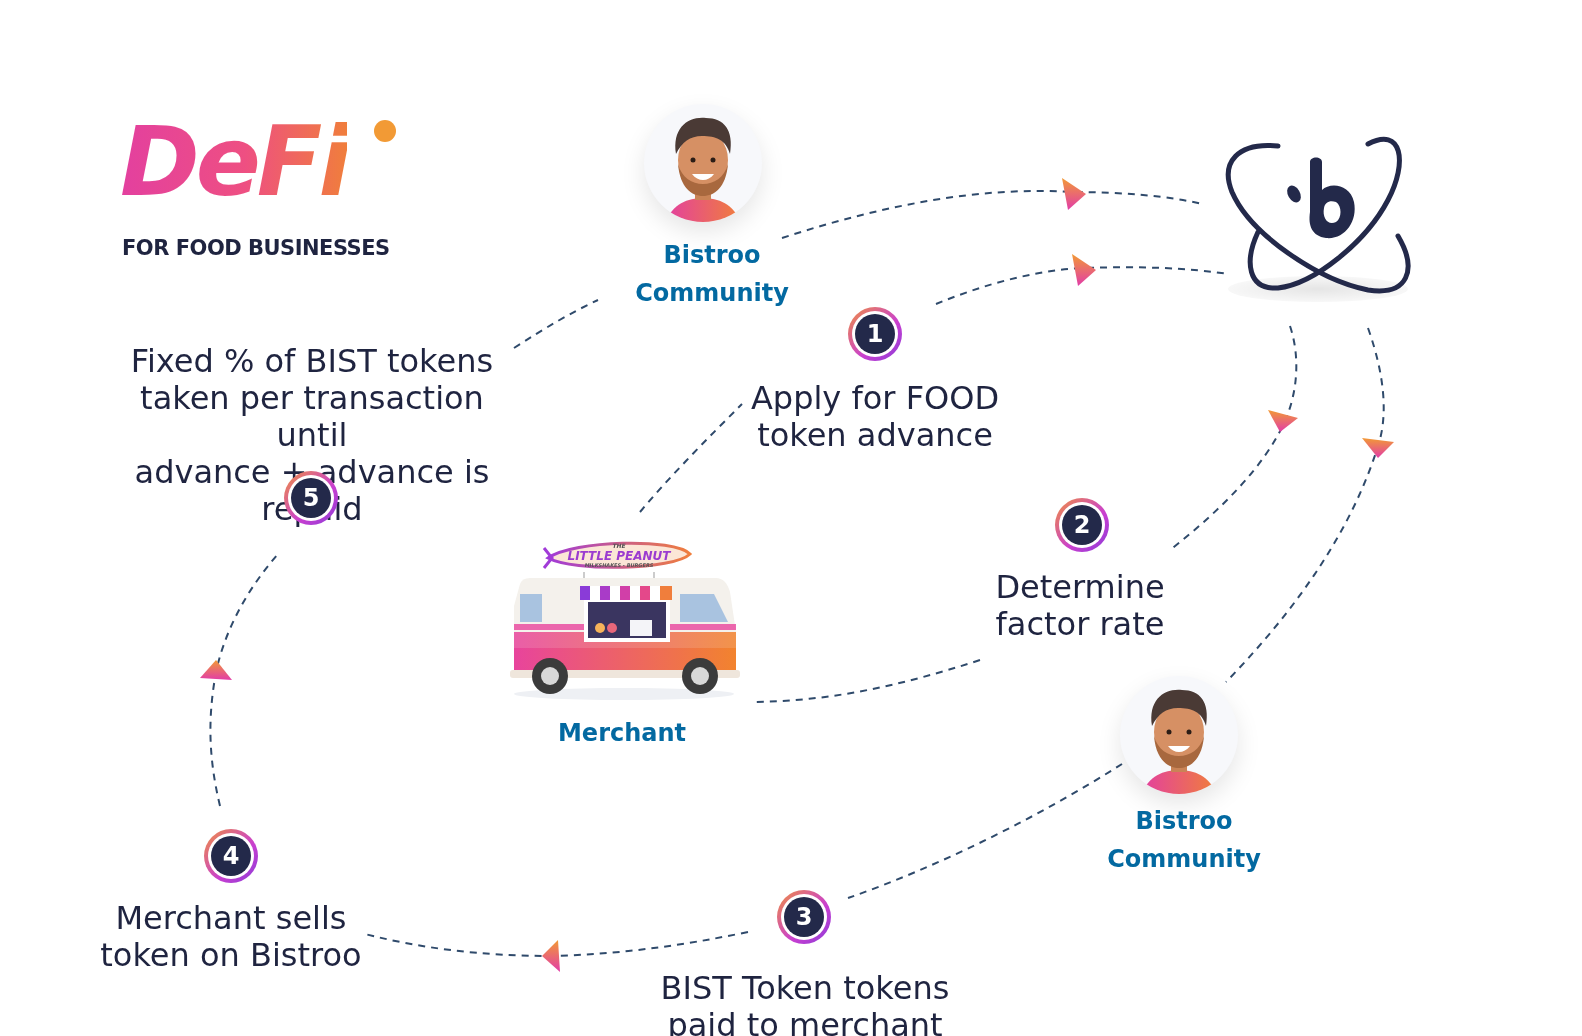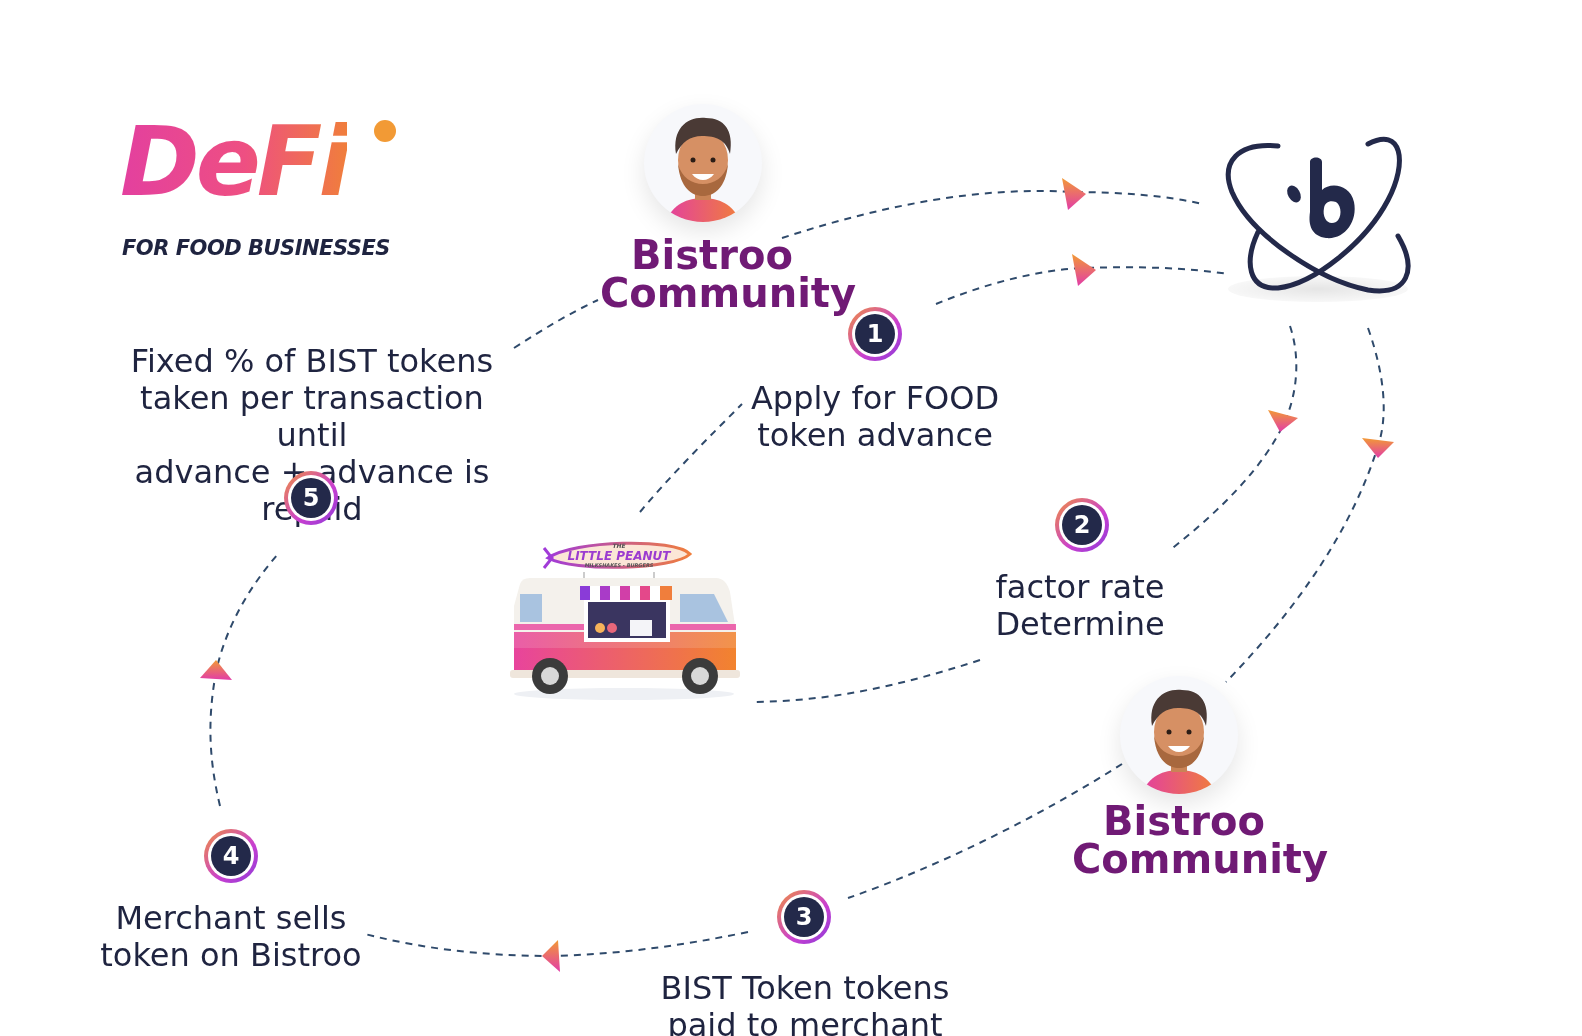--- a/index.html
+++ b/index.html
@@ -2,22 +2,22 @@
 <html><head>
 <meta charset="utf-8">
 <style>
   html, body { margin:0; padding:0; background:#ffffff; }
   body { width:1582px; height:1036px; position:relative; overflow:hidden; font-family:"DejaVu Sans", sans-serif; color:#1f2440; }
   #diagram { position:absolute; left:0; top:0; width:1582px; height:1036px;margin-top:36px; }
   .abs { position:absolute; }
   .logo-title { left:120px; top:78px; font-family:"DejaVu Sans", sans-serif; font-weight:bold; font-style:italic; font-size:96px; letter-spacing:-4px; line-height:1;
     background:linear-gradient(90deg,#e3409f 0%,#ee4f82 55%,#f07e3c 100%); -webkit-background-clip:text; background-clip:text; color:transparent; }
   .logo-dot { left:374px; top:84px; width:22px; height:22px; border-radius:50%; background:#f29a35; }
-  .logo-sub { left:122px; top:200px; font-weight:bold; font-style:italic; font-size:21px; letter-spacing:-0.5px; color:#1f2440; }
-  .label-bold { font-weight:bold; font-size:40px; text-align:center; line-height:38px; color:#701a75; }
+  .logo-sub { left:122px; top:200px; font-weight:bold; font-size:21px; letter-spacing:-0.5px; color:#1f2440; }
+  .label-bold { font-weight:bold; font-size:24px; text-align:center; line-height:38px; color:#0369a1; }
   .step-text { font-size:32px; text-align:center; line-height:37px; color:#1f2440; }
   .badge { width:54px; height:54px; border-radius:50%; background:linear-gradient(135deg,#f09040,#c93fd0 60%,#8a3bd8); display:flex; align-items:center; justify-content:center; }
   .badge-inner { width:46px; height:46px; border-radius:50%; background:#fff; display:flex; align-items:center; justify-content:center; }
   .badge-core { width:40px; height:40px; border-radius:50%; background:#23294a; color:#fff; font-weight:bold; font-size:24px; display:flex; align-items:center; justify-content:center; }
   .avatar { width:118px; height:118px; border-radius:50%; background:#f7f8fb; box-shadow:0 10px 24px rgba(0,0,0,0.10); overflow:hidden; }
 </style>
 </head>
 <body>
 
 <div id="diagram">
@@ -97,22 +97,22 @@
     <div>Apply for FOOD</div>
     <div>token advance</div>
   </div>
 
   <div class="abs badge" style="left:1055px;top:462px;">
     <div class="badge-inner">
         <div class="badge-core">2</div>
       </div>
   </div>
   <div class="abs step-text" style="left:970px;top:533px;width:220px;">
+    <div>Determine</div>
     <div>factor rate</div>
-    <div>Determine</div>
   </div>
 
   <div class="abs avatar" style="left:1120px;top:640px;">
     <svg width="118" height="118" viewBox="0 0 118 118">
       <defs>
           <linearGradient id="shirtB" x1="0" x2="1">
             <stop offset="0" stop-color="#e3409f"></stop>
             <stop offset="1" stop-color="#f07e3c"></stop>
           </linearGradient>
         </defs>
@@ -209,14 +209,15 @@
 
       <circle cx="46" cy="140" r="18" fill="#3b3b3b"></circle>
         <circle cx="46" cy="140" r="9" fill="#d8d8d8"></circle>
       <circle cx="196" cy="140" r="18" fill="#3b3b3b"></circle>
         <circle cx="196" cy="140" r="9" fill="#d8d8d8"></circle>
     </svg>
     <div class="abs" style="left:44px;top:6px;width:142px;text-align:center;font-size:6px;font-style:italic;font-weight:bold;color:#555;">THE</div>
     <div class="abs" style="left:44px;top:13px;width:142px;text-align:center;font-size:12px;font-style:italic;font-weight:bold;color:#9b3bd0;">LITTLE PEANUT</div>
     <div class="abs" style="left:44px;top:26px;width:142px;text-align:center;font-size:5px;font-style:italic;font-weight:bold;color:#555;">MILKSHAKES - BURGERS</div>
   </div>
+  <div class="abs label-bold" style="left:520px;top:678px;width:204px;">Merchant</div>
 
 </div>
 
 </body></html>

